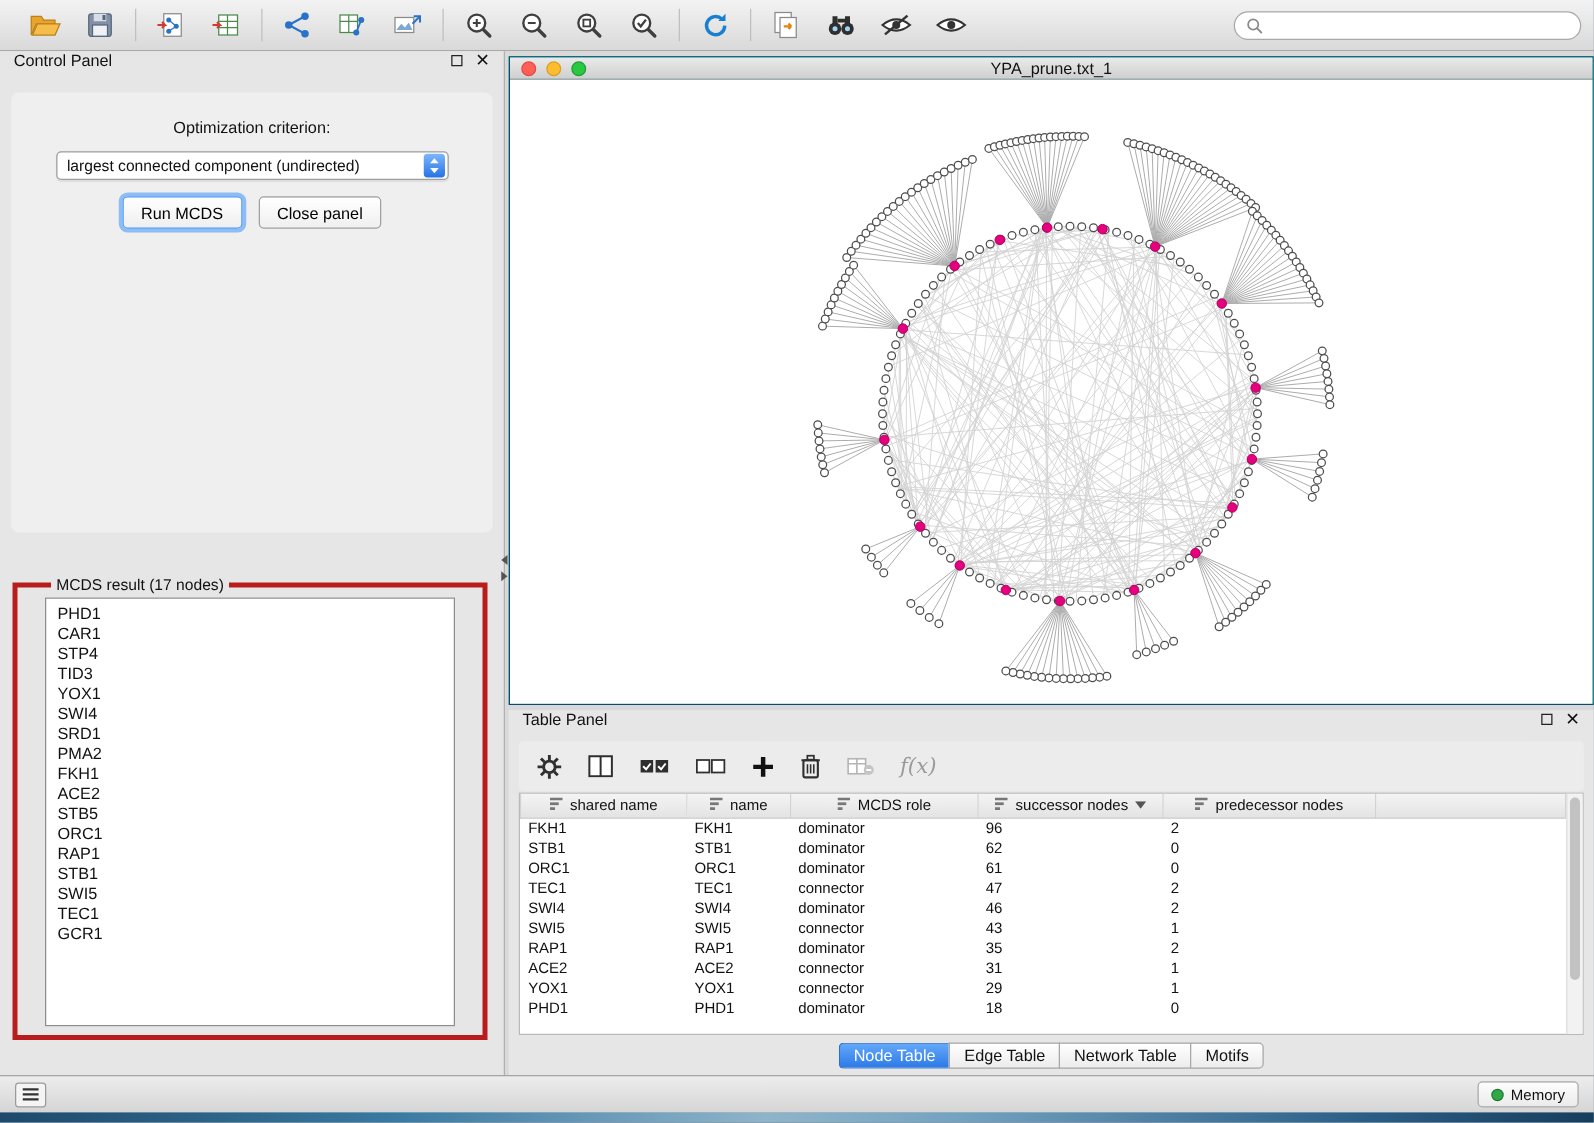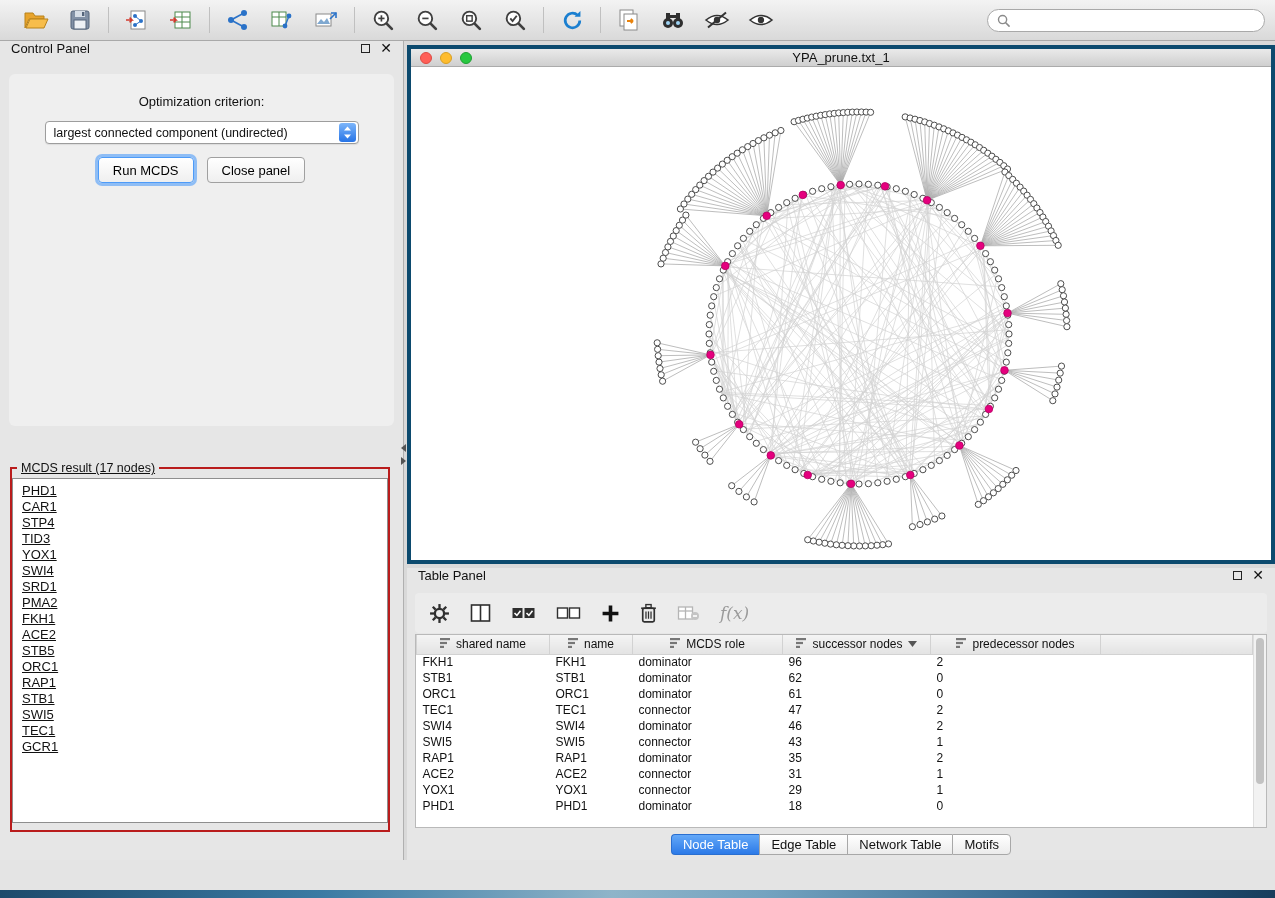--- a/index.html
+++ b/index.html
@@ -37,32 +37,32 @@
   .opt-label{text-align:center;font-size:13px;}
   .dropdown{margin:12px auto 0;width:314px;height:23px;background:#fff;border:1px solid #9d9d9d;border-radius:4px;
        display:flex;align-items:center;cursor:pointer;box-shadow:0 1px 1px rgba(0,0,0,.08);}
   .dd-text{flex:1;font-size:12.5px;padding:0 8px;white-space:nowrap;overflow:hidden;}
   .dd-stepper{width:17px;height:19px;margin-right:2px;border-radius:3px;
        background:linear-gradient(#7db6fa,#2673e6);display:flex;align-items:center;justify-content:center;}
   .btn-row{display:flex;justify-content:center;gap:13px;margin-top:13px;}
   .mac-btn{font-family:inherit;font-size:13px;height:26px;padding:0 14px;
        background:linear-gradient(#ffffff,#efefef);border:1px solid #a0a0a0;border-radius:4px;cursor:pointer;}
   .mac-btn.focused{box-shadow:0 0 0 3px rgba(77,155,248,.6);border-color:#4d9bf8;}
-  .result-box{position:absolute;left:10px;right:13px;top:420px;bottom:28px;border:2px solid #b91c1c;padding:3px 0 7px;text-decoration:underline;}
+  .result-box{position:absolute;left:10px;right:13px;top:420px;bottom:28px;border:4px solid #b91c1c;padding:3px 22px 7px;}
   .result-box legend{font-size:12.5px;padding:0 4px;margin-left:5px;}
   .result-list{background:#fff;border:1px solid #8e8e8e;width:100%;height:100%;overflow:hidden;padding:4px 9px;
        font-size:13px;line-height:16px;}
   .vsplit{position:absolute;left:399px;top:444px;width:8px;height:26px;z-index:6;
        display:flex;flex-direction:column;gap:5px;align-items:center;}
   .tri-l{width:0;height:0;border-top:4px solid transparent;border-bottom:4px solid transparent;border-right:5px solid #555;}
   .tri-r{width:0;height:0;border-top:4px solid transparent;border-bottom:4px solid transparent;border-left:5px solid #555;}
 
   
   .right-area{position:absolute;left:404px;top:41px;right:0;bottom:30px;background:#d9d9d9;}
-  .net-window{position:absolute;left:3px;top:4px;right:0;height:519px;border:4px solid #0c4a6e;background:#14b8a6;}
+  .net-window{position:absolute;left:3px;top:4px;right:0;height:519px;border:1px solid #0c4a6e;background:#14b8a6;}
   .net-titlebar{height:18px;background:linear-gradient(#eaeaea,#cfcfcf);border-bottom:1px solid #ababab;
        position:relative;display:flex;align-items:center;justify-content:center;}
   .traffic{position:absolute;left:9px;top:3px;display:flex;gap:8px;}
   .tl{width:12px;height:12px;border-radius:50%;cursor:pointer;}
   .tl.red{background:var(--t-red,#ff5f57);border:1px solid #dd4a43;}
   .tl.yellow{background:var(--t-yellow,#febc2e);border:1px solid #d8a023;}
   .tl.green{background:var(--t-green,#28c840);border:1px solid #1f9e33;}
   .net-title{font-size:13px;color:#111;}
   .net-canvas{position:absolute;left:0;right:0;top:18px;bottom:0;background:#fff;overflow:hidden;}
 
@@ -1181,15 +1181,28 @@
       </div>
       <div class="bottom-tabs">
           <span class="seg active">Node Table</span>
           <span class="seg">Edge Table</span>
           <span class="seg">Network Table</span>
           <span class="seg">Motifs</span>
         </div>
     </div>
   </div>
 
+  <div class="status-bar">
+    <div class="menu-box">
+      <svg width="13" height="11" viewBox="0 0 13 11">
+          <line x1="0" y1="1.5" x2="13" y2="1.5" stroke="#333" stroke-width="1.8"></line>
+          <line x1="0" y1="5.5" x2="13" y2="5.5" stroke="#333" stroke-width="1.8"></line>
+          <line x1="0" y1="9.5" x2="13" y2="9.5" stroke="#333" stroke-width="1.8"></line>
+        </svg>
+    </div>
+    <div class="memory-btn">
+      <span class="dot"></span>
+      <span>Memory</span>
+    </div>
+  </div>
 </div>
 
 <div class="desktop-strip"></div>
 
 </body></html>

